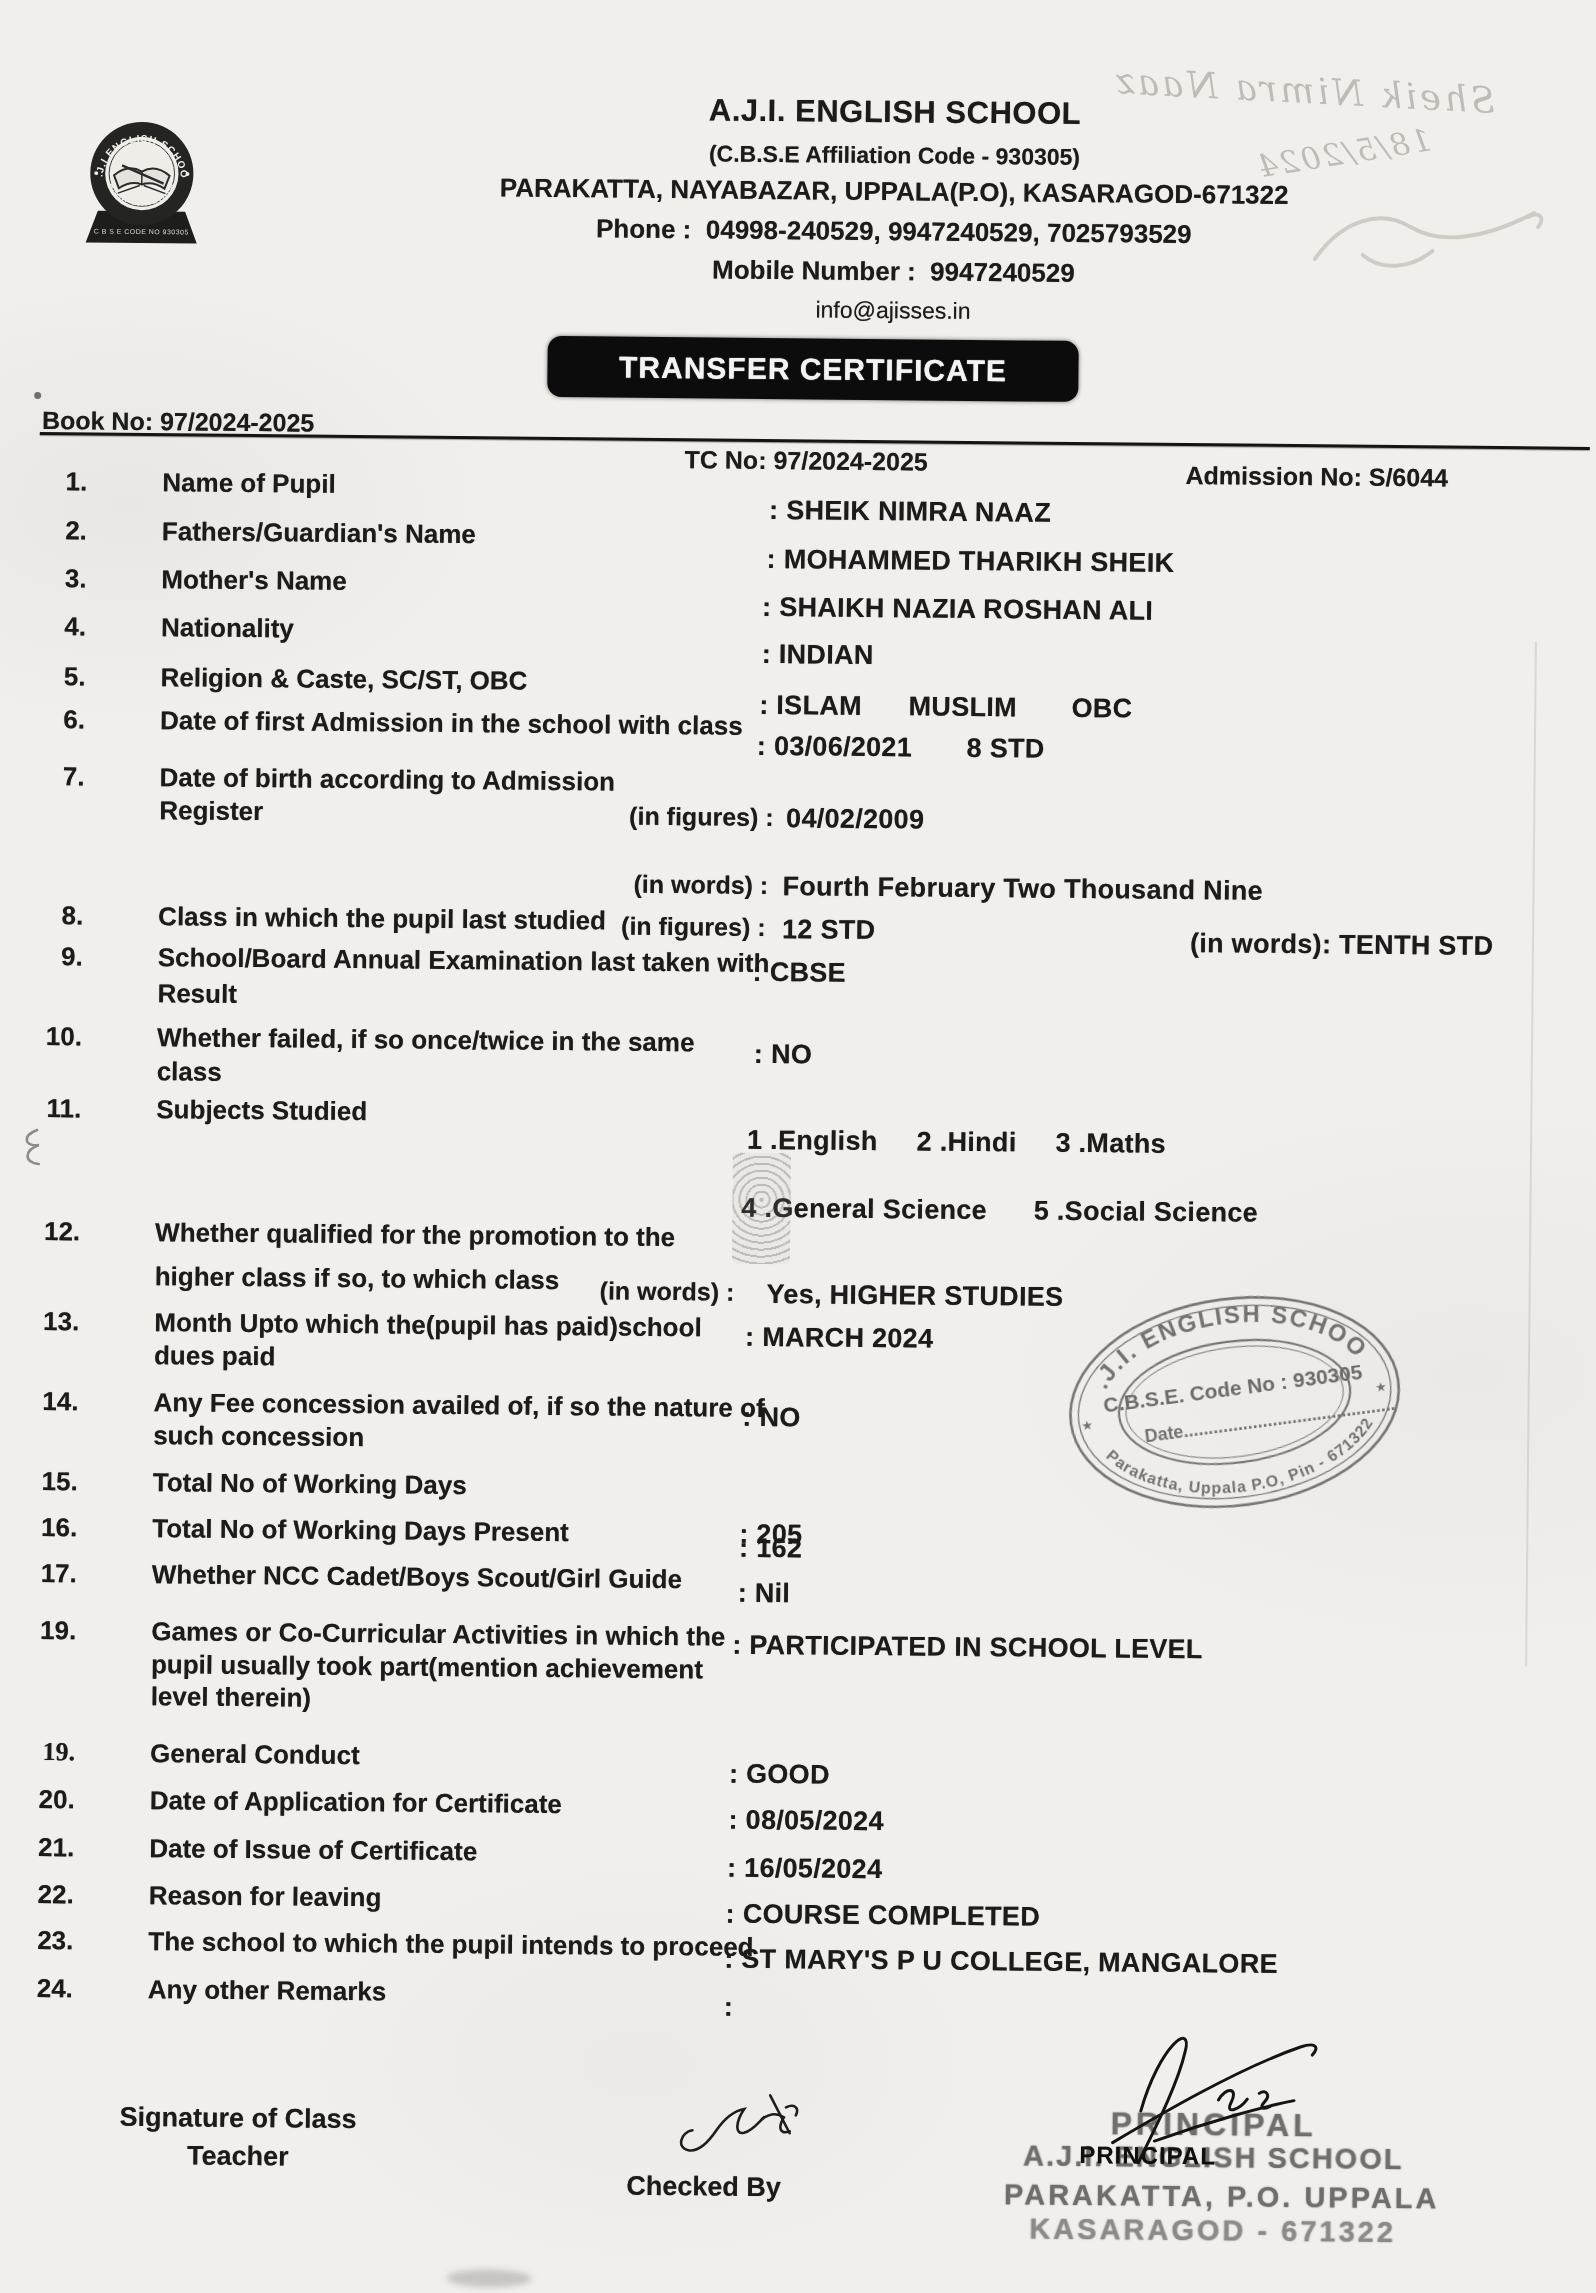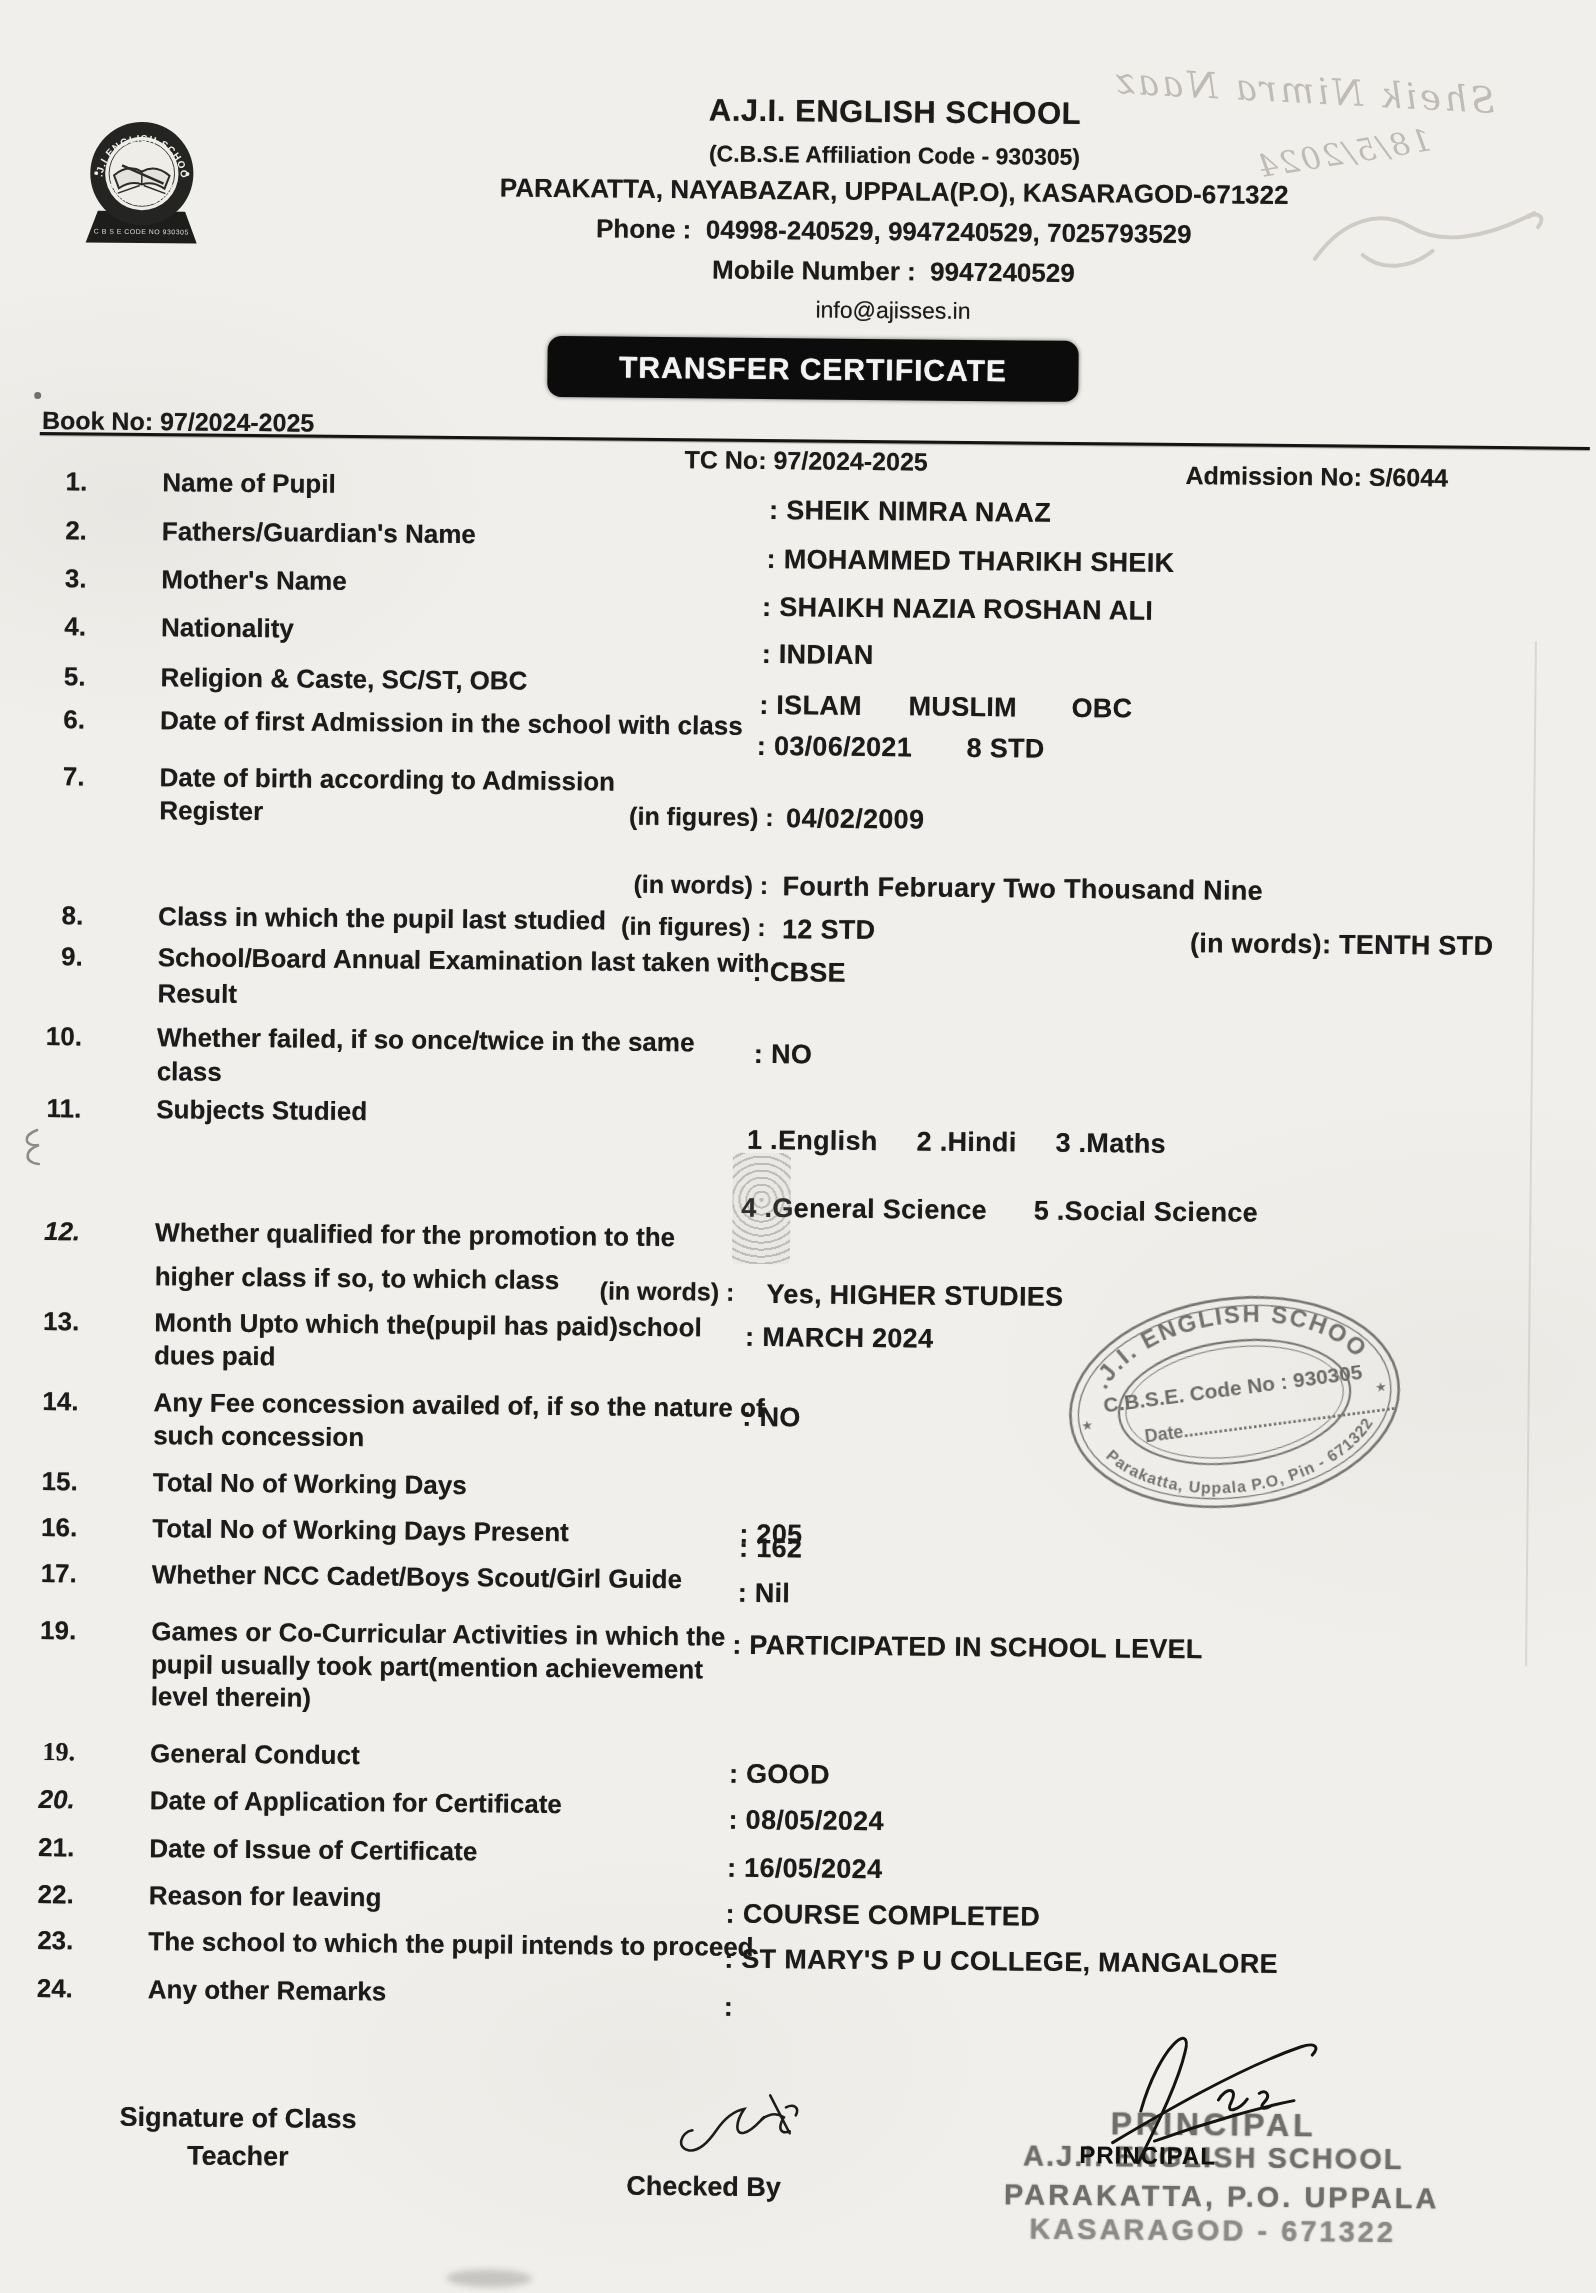--- a/index.html
+++ b/index.html
@@ -183,21 +183,21 @@
         <span class="abs ink flab" style="left: 167px; top: 1055px;">class</span>
         <span class="abs ink fval" style="left: 764px; top: 1032px;">: NO</span>
       </div>
       <div>
         <span class="abs ink fnum" style="left: 38px; top: 1093px; display: inline-block;">11.</span>
         <span class="abs ink flab" style="left: 167px; top: 1093px;">Subjects Studied</span>
         <span class="abs ink fval" style="left: 758px; top: 1118px;">1 .English     2 .Hindi     3 .Maths</span>
         <span class="abs ink fval" style="left: 753px; top: 1186px;">4 .General Science      5 .Social Science</span>
       </div>
       <div>
-        <span class="abs ink fnum" style="left: 38px; top: 1216px; display: inline-block; font-style: italic;">12.</span>
+        <span class="abs ink fnum" style="left: 38px; top: 1216px; display: inline-block;">12.</span>
         <span class="abs ink flab" style="left: 167px; top: 1216px;">Whether qualified for the promotion to the</span>
         <span class="abs ink flab" style="left: 167px; top: 1260px;">higher class if so, to which class</span>
         <span class="abs ink fsub" style="left: 612px; top: 1271px;">(in words) :</span>
         <span class="abs ink fval" style="left: 779px; top: 1272px;">Yes, HIGHER STUDIES</span>
       </div>
       <div>
         <span class="abs ink fnum" style="left: 38px; top: 1306px; display: inline-block;">13.</span>
         <span class="abs ink flab" style="left: 167px; top: 1306px;">Month Upto which the(pupil has paid)school</span>
         <span class="abs ink flab" style="left: 167px; top: 1339px;">dues paid</span>
         <span class="abs ink fval" style="left: 758px; top: 1315px;">: MARCH 2024</span>
@@ -229,21 +229,21 @@
         <span class="abs ink flab" style="left: 167px; top: 1648px;">pupil usually took part(mention achievement</span>
         <span class="abs ink flab" style="left: 167px; top: 1680px;">level therein)</span>
         <span class="abs ink fval" style="left: 748px; top: 1623px;">: PARTICIPATED IN SCHOOL LEVEL</span>
       </div>
       <div>
         <span class="abs ink fnum" style="left: 38px; top: 1737px; display: inline-block; font-family: Liberation Serif, serif;">19.</span>
         <span class="abs ink flab" style="left: 167px; top: 1737px;">General Conduct</span>
         <span class="abs ink fval" style="left: 746px; top: 1752px;">: GOOD</span>
       </div>
       <div>
-        <span class="abs ink fnum" style="left: 38px; top: 1784px; display: inline-block; font-style: italic;">20.</span>
+        <span class="abs ink fnum" style="left: 38px; top: 1784px; display: inline-block;">20.</span>
         <span class="abs ink flab" style="left: 167px; top: 1784px;">Date of Application for Certificate</span>
         <span class="abs ink fval" style="left: 746px; top: 1798px;">: 08/05/2024</span>
       </div>
       <div>
         <span class="abs ink fnum" style="left: 38px; top: 1832px; display: inline-block;">21.</span>
         <span class="abs ink flab" style="left: 167px; top: 1832px;">Date of Issue of Certificate</span>
         <span class="abs ink fval" style="left: 745px; top: 1846px;">: 16/05/2024</span>
       </div>
       <div>
         <span class="abs ink fnum" style="left: 38px; top: 1879px; display: inline-block;">22.</span>

